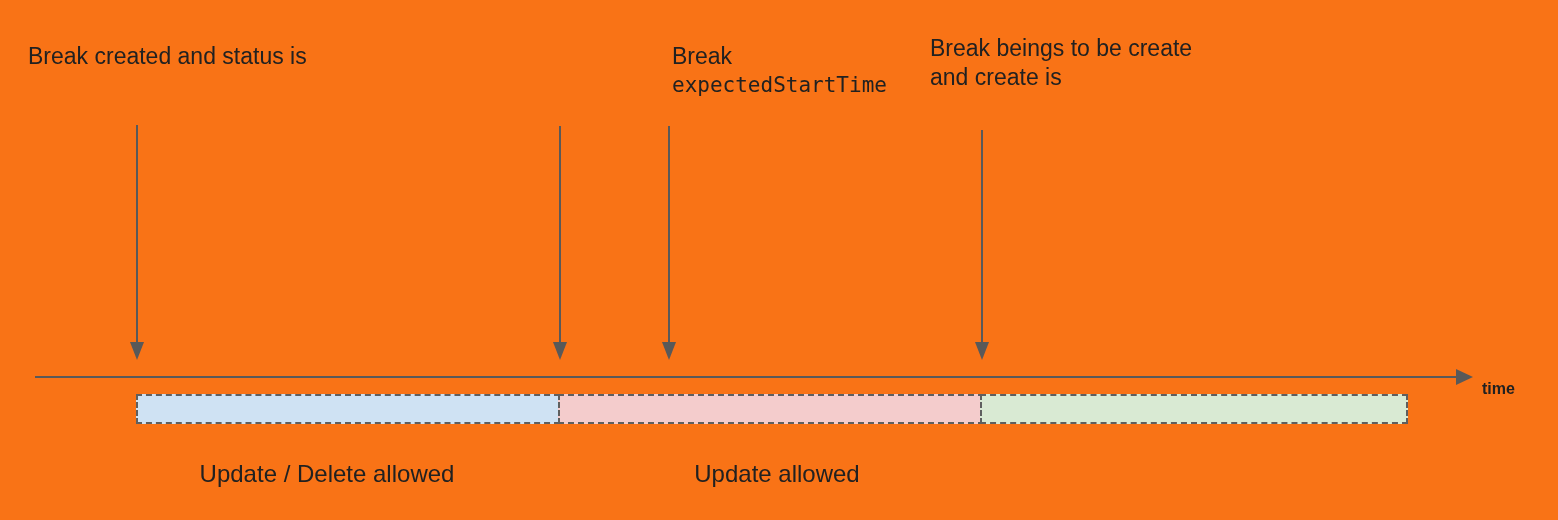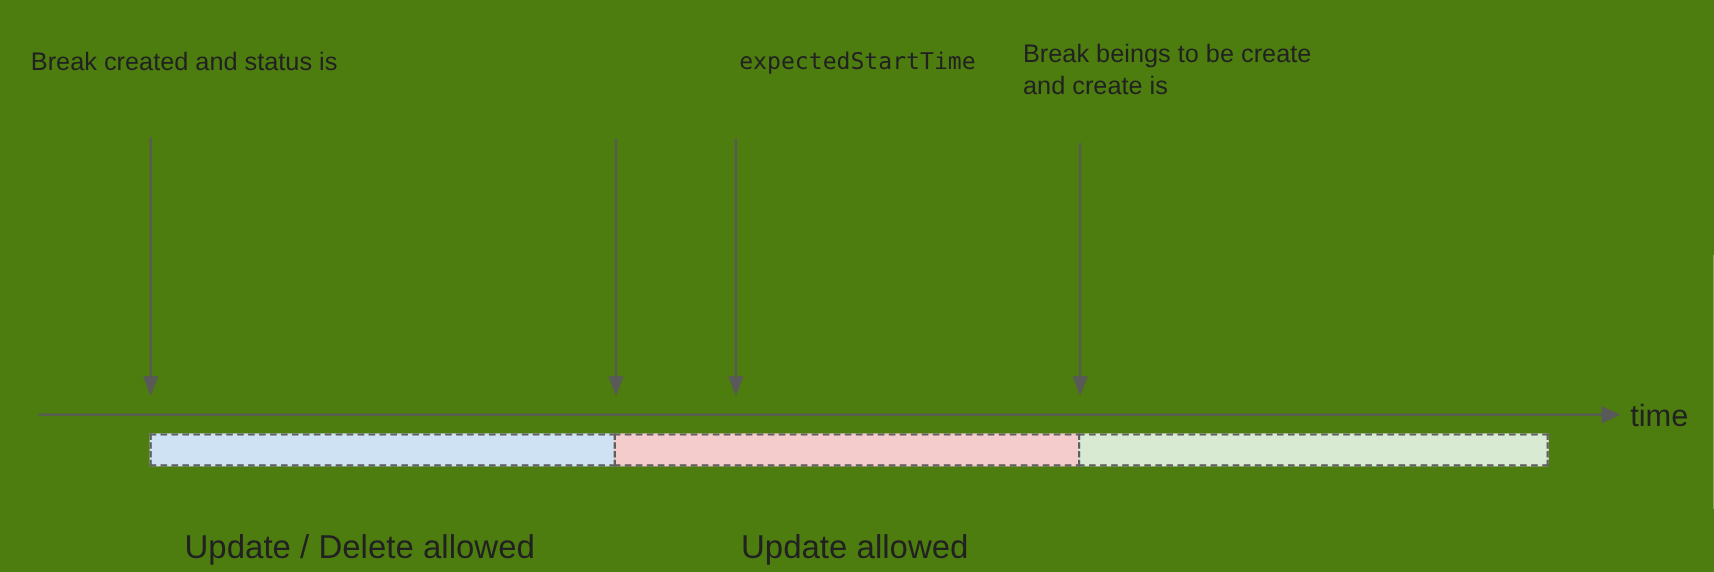--- a/index.html
+++ b/index.html
@@ -4,21 +4,21 @@
 <style>
   html, body {
     margin: 0;
     padding: 0;
     background: #ffffff;
   }
   #stage {
     position: relative;
     width: 1558px;
     height: 520px;
-    background: #4d7c0f;
+    background: #f97316;
     overflow: hidden;
     font-family: "Liberation Sans", sans-serif;
     color: #212121;
   }
 
   
   .annotation {
     position: absolute;
     font-size: 23px;
     line-height: 29px;
@@ -76,63 +76,65 @@
     top: 369px;
     width: 0;
     height: 0;
     border-top: 8px solid transparent;
     border-bottom: 8px solid transparent;
     border-left: 17px solid #595959;
   }
   #time-label {
     position: absolute;
     left: 1482px;
-    top: 364px;
-    font-size: 28px;
+    top: 375px;
+    font-size: 16px;
     line-height: 27px;
+    font-weight: bold;
   }
 
   
   .segment {
     position: absolute;
     top: 394px;
     height: 30px;
     box-sizing: border-box;
     border: 2px dashed #5f5f5f;
   }
   #segment-update-delete { left: 136px; width: 424px; }
   #segment-delete-only   { left: 558px; width: 426px; }
   #segment-next-create   { left: 980px; width: 428px; }
 
   
   .segment-label {
     position: absolute;
-    top: 484px;
+    top: 460px;
     transform: translateX(-50%);
-    font-size: 30px;
+    font-size: 24px;
     line-height: 28px;
     white-space: nowrap;
   }
   #label-update-delete { left: 327px;  }
   #label-delete-only   { left: 777px;  }
   #label-next-create   { left: 1215px; }
 </style>
 </head>
 <body>
 
 <div id="stage">
 
   <div class="annotation" id="annotation-scheduled">
     <div>Break created and status is</div>
   </div>
 
   <div class="annotation" id="annotation-decisioned">
   </div>
 
   <div class="annotation" id="annotation-expected">
+    <div>Break</div>
     <div class="mono">expectedStartTime</div>
   </div>
 
   <div class="annotation" id="annotation-completed">
     <div>Break beings to be create</div>
     <div>and create is</div>
   </div>
 
   <div class="v-arrow" id="arrow-1">
     <div class="shaft"></div>

